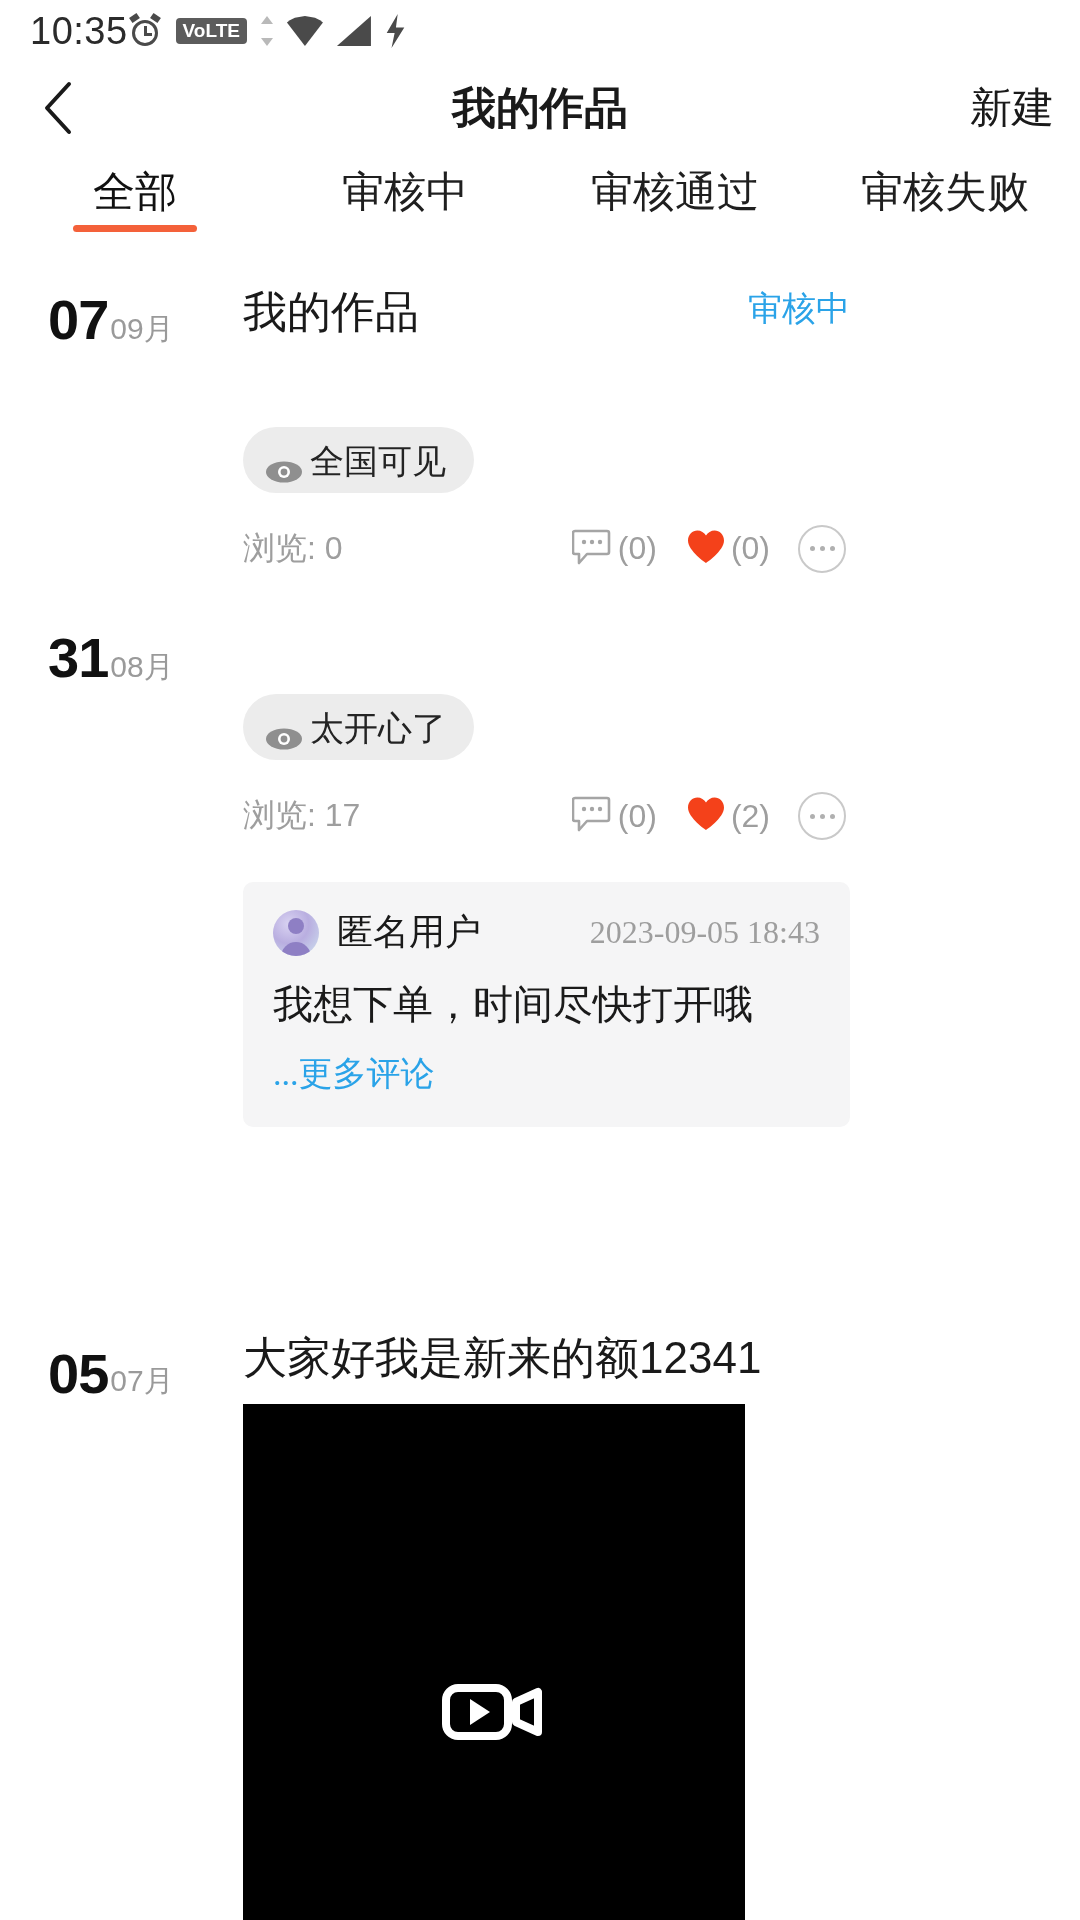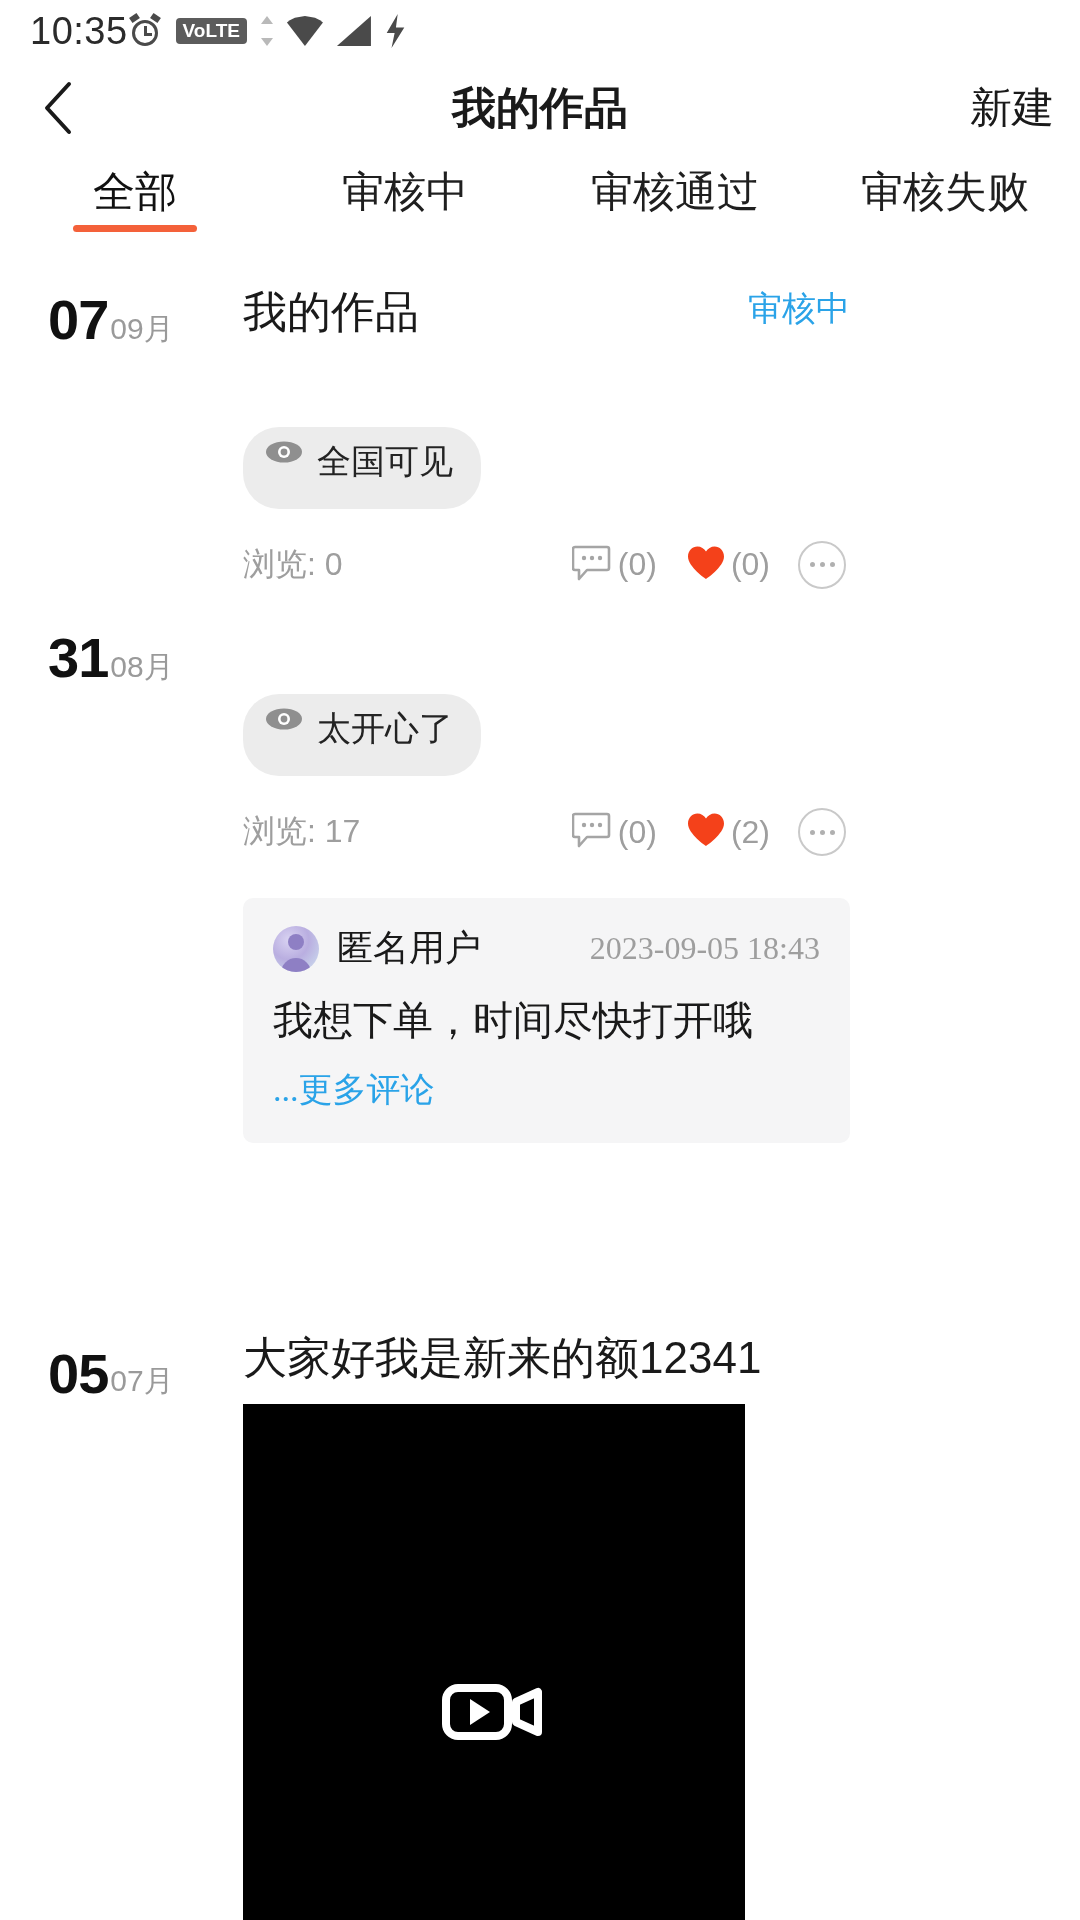--- a/index.html
+++ b/index.html
@@ -125,22 +125,22 @@
   .entry-head{
     display:flex; align-items:flex-start; justify-content:space-between;
     min-height:64px;
   }
   .entry-title{
     font-size:44px; color:#1a1a1a; line-height:1.2; max-width:700px;
   }
   .entry-status{ font-size:34px; color:#2aa3e8; white-space:nowrap; margin-left:20px;}
 
   .visibility{
-    display:inline-flex; align-items:flex-start; gap:14px;
-    background:#ececec; border-radius:36px; padding:12px 28px 24px 22px;
+    display:inline-flex; align-items:flex-end; gap:7px;
+    background:#ececec; border-radius:36px; padding:12px 28px 8px 22px;
   }
   .visibility .eye{
     width:38px;height:26px;display:flex;align-items:center;justify-content:center;
   }
   .visibility .vis-label{ font-size:34px; color:#232323; }
 
   .stats{
     display:flex; align-items:center; justify-content:space-between;
     padding-right:4px;
   }

